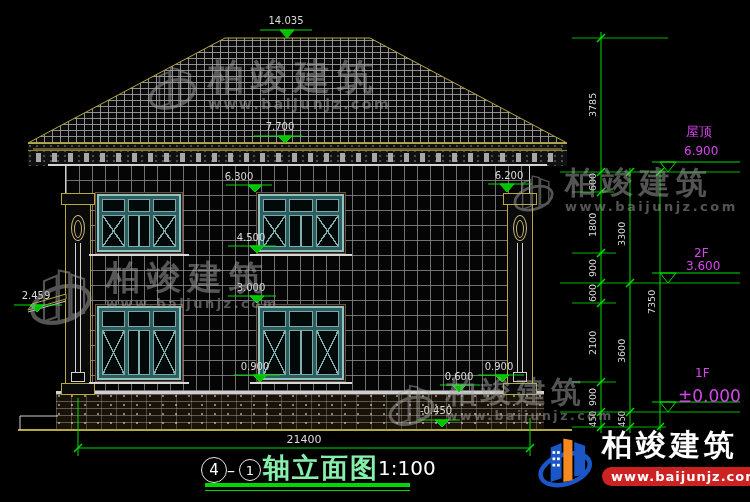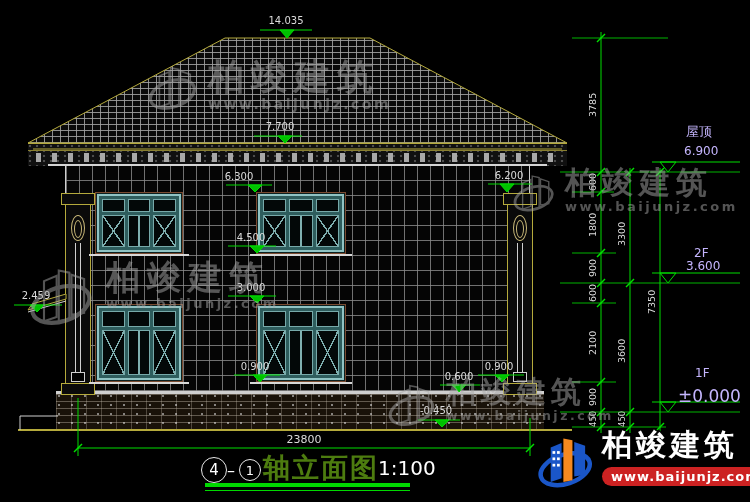--- a/index.html
+++ b/index.html
@@ -55,29 +55,29 @@
     linear-gradient(to bottom right, transparent calc(50% - .7px), #7fb0b0 calc(50% - .7px) calc(50% + .7px), transparent calc(50% + .7px));}
   .pane.mid{background-image:
     linear-gradient(90deg, transparent calc(50% - .6px), #7fb0b0 calc(50% - .6px) calc(50% + .6px), transparent calc(50% + .6px));}
   .sill{height:2px;background:#d8d8d8;z-index:2;}
 
   
   svg.overlay{position:absolute;left:0;top:0;z-index:3;}
 
   
   .lbl{position:absolute;color:#dcdcdc;font-size:10px;text-align:center;z-index:4;white-space:nowrap;}
-  .lvl{position:absolute;color:#c4b5fd;z-index:4;white-space:nowrap;}
+  .lvl{position:absolute;color:#d946ef;z-index:4;white-space:nowrap;}
   .vlbl{position:absolute;writing-mode:vertical-rl;transform:rotate(180deg);color:#dcdcdc;
     font-size:9.5px;display:flex;align-items:center;justify-content:center;z-index:4;width:13px;}
   .vlbl.sm{font-size:8.5px;}
 
   
   .bubble{position:absolute;border:1.5px solid #e8e8e8;border-radius:50%;color:#fff;
     display:flex;align-items:center;justify-content:center;z-index:4;}
-  .t-name{position:absolute;color:#4d7c0f;font-weight:bold;font-size:27px;letter-spacing:2px;z-index:4;}
+  .t-name{position:absolute;color:#86efac;font-weight:bold;font-size:27px;letter-spacing:2px;z-index:4;}
   .t-scale{position:absolute;color:#fff;font-size:20px;z-index:4;}
   .t-dash{position:absolute;color:#fff;font-size:16px;z-index:4;}
   .uline{position:absolute;background:#00d800;z-index:4;}
 
   
   .wm{position:absolute;display:flex;gap:8px;align-items:flex-start;opacity:.5;z-index:5;pointer-events:none;}
   .wm-col{display:flex;flex-direction:column;}
   .wm-text{color:#a8a8a8;font-weight:bold;letter-spacing:7px;line-height:1.05;}
   .wm-url{color:#a8a8a8;font-weight:bold;letter-spacing:2.5px;}
   .wm5{position:absolute;display:flex;gap:6px;align-items:flex-start;z-index:6;}
@@ -322,21 +322,21 @@
   <div class="vlbl" style="left:586px;top:198px;height:54px;">1800</div>
   <div class="vlbl" style="left:586px;top:254px;height:28px;">900</div>
   <div class="vlbl" style="left:586px;top:282px;height:22px;">600</div>
   <div class="vlbl" style="left:586px;top:312px;height:62px;">2100</div>
   <div class="vlbl" style="left:586px;top:383px;height:28px;">900</div>
   <div class="vlbl sm" style="left:586px;top:410px;height:18px;">450</div>
   <div class="vlbl" style="left:615px;top:198px;height:72px;">3300</div>
   <div class="vlbl" style="left:615px;top:315px;height:72px;">3600</div>
   <div class="vlbl sm" style="left:615px;top:410px;height:18px;">450</div>
   <div class="vlbl" style="left:645px;top:262px;height:80px;">7350</div>
-  <div class="lbl" style="left:269px;top:433px;width:70px;font-size:11px;">23800</div>
+  <div class="lbl" style="left:269px;top:433px;width:70px;font-size:11px;">21400</div>
 
   <div class="bubble" style="left:201px;top:457px;width:24px;height:24px;font-size:15px;">4</div>
   <div class="t-dash" style="left:227px;top:461px;">–</div>
   <div class="bubble" style="left:239px;top:459px;width:20px;height:20px;font-size:13px;">1</div>
   <div class="t-name" style="left:263px;top:450px;">轴立面图</div>
   <div class="t-scale" style="left:362px;top:456px;margin-left:16px;">1:100</div>
   <div class="uline" style="left:205px;top:483px;width:205px;height:4px;"></div>
   <div class="uline" style="left:205px;top:490px;width:205px;height:1px;"></div>
 
   <div class="wm" style="left:148px;top:58px;">

